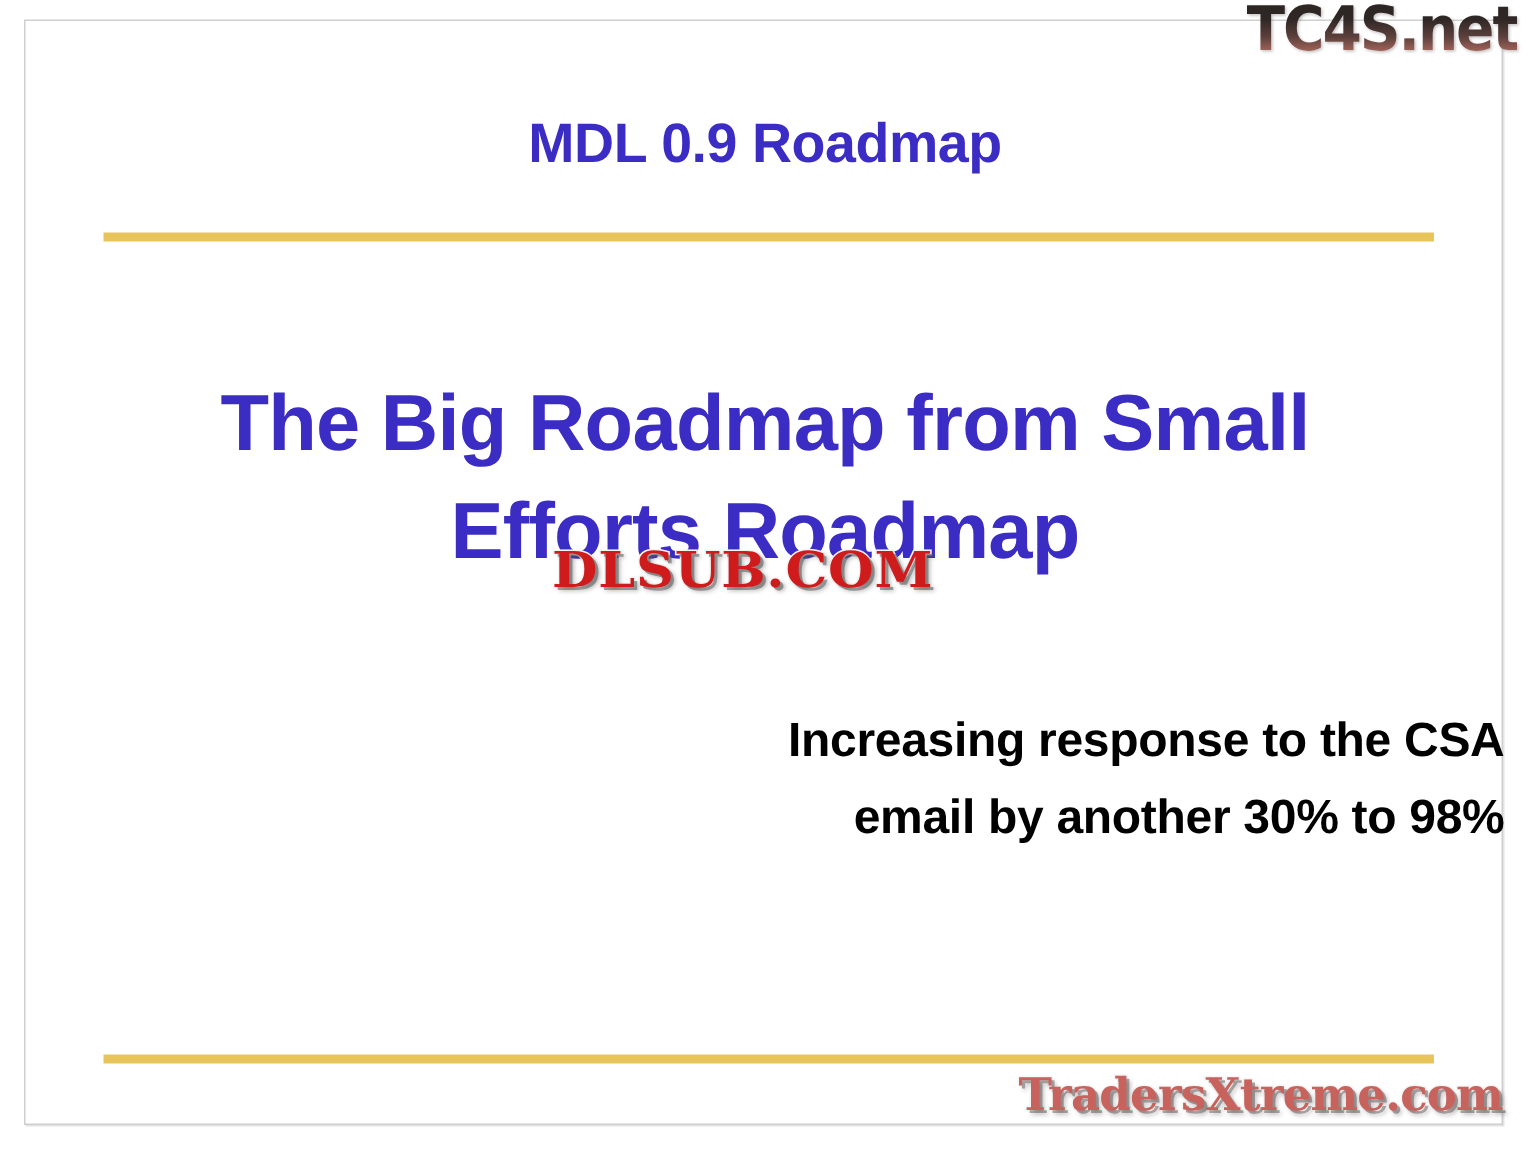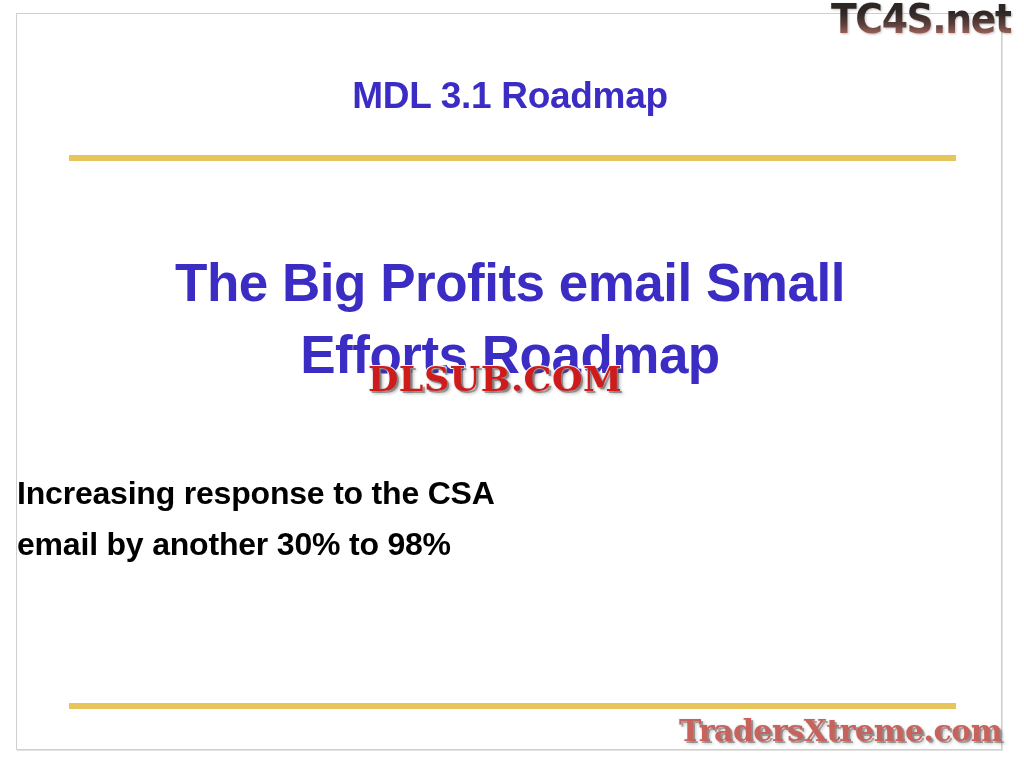--- a/index.html
+++ b/index.html
@@ -73,21 +73,21 @@
     display: block;
     white-space: nowrap;
   }
 
   
   #subtitle {
     position: absolute;
     left: 0;
     top: 454px;
     width: 986px;
-    text-align: left;
+    text-align: right;
     font-family: "Liberation Sans", sans-serif;
     font-size: 32px;
     font-weight: bold;
     color: #000000;
     line-height: 1.6;
     letter-spacing: -0.2px;
   }
   #subtitle .sub-line {
     display: block;
     white-space: nowrap;
@@ -161,26 +161,26 @@
     transform: scaleX(1.0);
     transform-origin: left center;
     text-align: center;
   }
 </style>
 </head>
 <body>
 
 <div id="slide-frame">
 
-  <div id="slide-title">MDL 3.1 Roadmap</div>
+  <div id="slide-title">MDL 0.9 Roadmap</div>
 
   <div class="gold-rule" id="rule-top"></div>
 
   <div id="headline">
-    <span class="hl-line">The Big Profits email Small</span>
+    <span class="hl-line">The Big Roadmap from Small</span>
     <span class="hl-line">Efforts Roadmap</span>
   </div>
 
   <div id="subtitle">
     <span class="sub-line">Increasing response to the CSA</span>
     <span class="sub-line">email by another 30% to 98%</span>
   </div>
 
   <div class="gold-rule" id="rule-bottom"></div>
 

